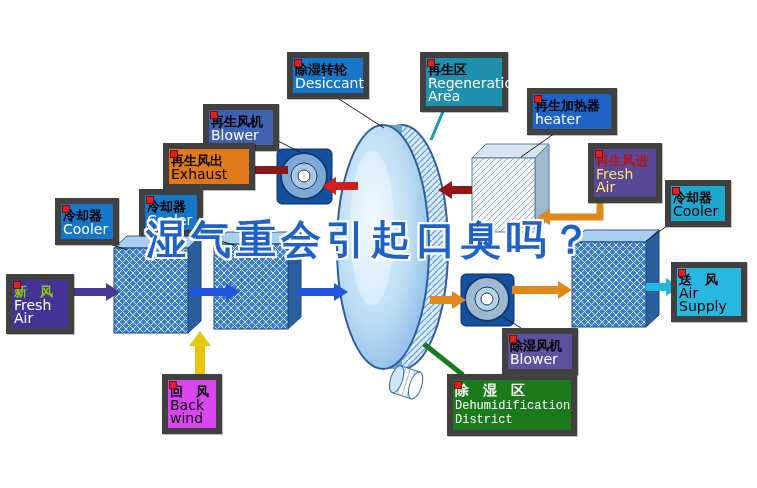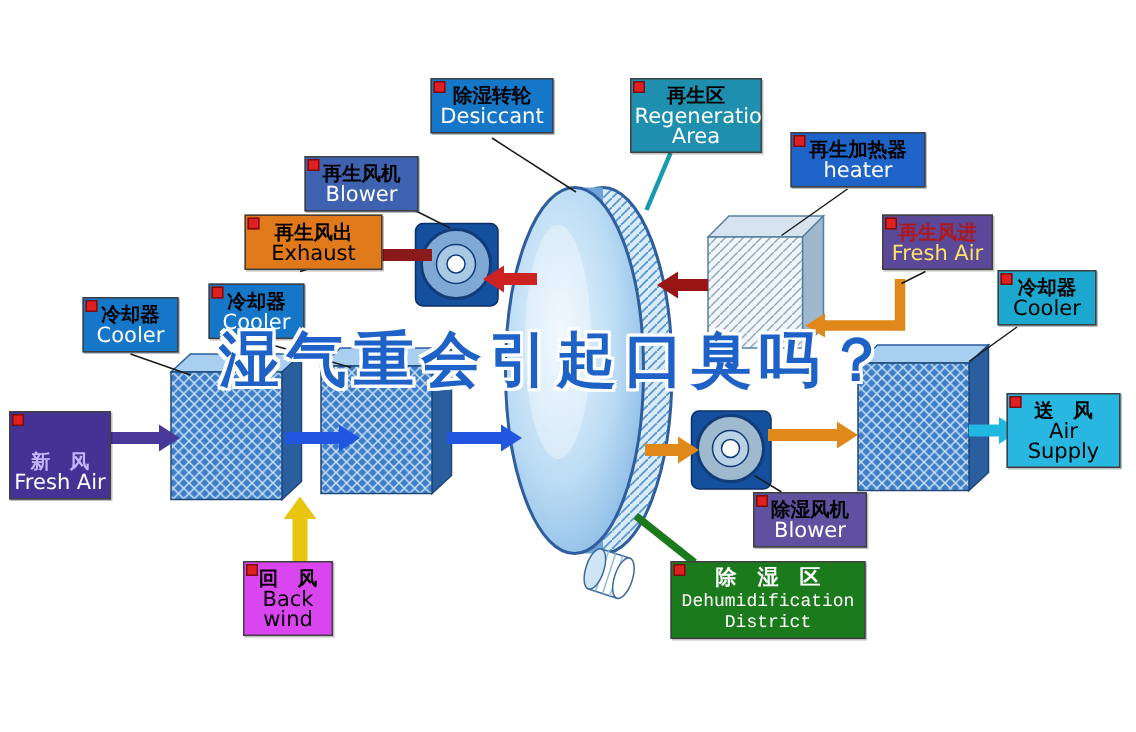--- a/index.html
+++ b/index.html
@@ -4,31 +4,31 @@
 <style>
   html,body{margin:0;padding:0;background:#ffffff;}
   #stage{
     position:relative;width:757px;height:488px;background:#ffffff;overflow:hidden;
     font-family:"DejaVu Sans","Liberation Sans",sans-serif;
   }
   #layer-svg{position:absolute;left:0;top:0;z-index:1;}
 
   
   .label{
-    position:absolute;border:1px solid #404040;text-align:center;
+    position:absolute;border:6px solid #404040;
     padding:4px 2px 3px;box-sizing:border-box;z-index:10;
     box-shadow:1px 1px 0 rgba(0,0,0,.25);
   }
   .label .zh{font-size:13px;font-weight:bold;color:#000;line-height:15px;white-space:nowrap;}
   .label .en{font-size:14px;color:#fff;line-height:13px;}
   .marker{position:absolute;left:1px;top:1px;width:8px;height:8px;
     background:#E02020;border:1px solid #7A0C0C;box-sizing:border-box;}
 
   .en-dark .en{color:#000;}
-  .zh-white .zh{color:#c4b5fd;margin-top:22px;}
+  .zh-white .zh{color:#84cc16;}
   .zh-red .zh{color:#B01818;}
   .en-yellow .en{color:#FFE066;}
   .all-white .zh,.all-white .en{color:#fff;}
 
   .lbl-desiccant      {left:287px;top:52px;width:82px;background:#1677C8;}
   .lbl-regen-area     {left:420px;top:52px;width:88px;background:#1E8FAE;}
   .lbl-regen-blower   {left:203px;top:84px;width:76px;background:#3F62B0;margin-top:20px;}
   .lbl-regen-heater   {left:527px;top:88px;width:90px;background:#1E64C8;}
   .lbl-exhaust        {left:163px;top:143px;width:92px;background:#E0791A;}
   .lbl-regen-fresh-air{left:588px;top:143px;width:74px;background:#5A4898;}

